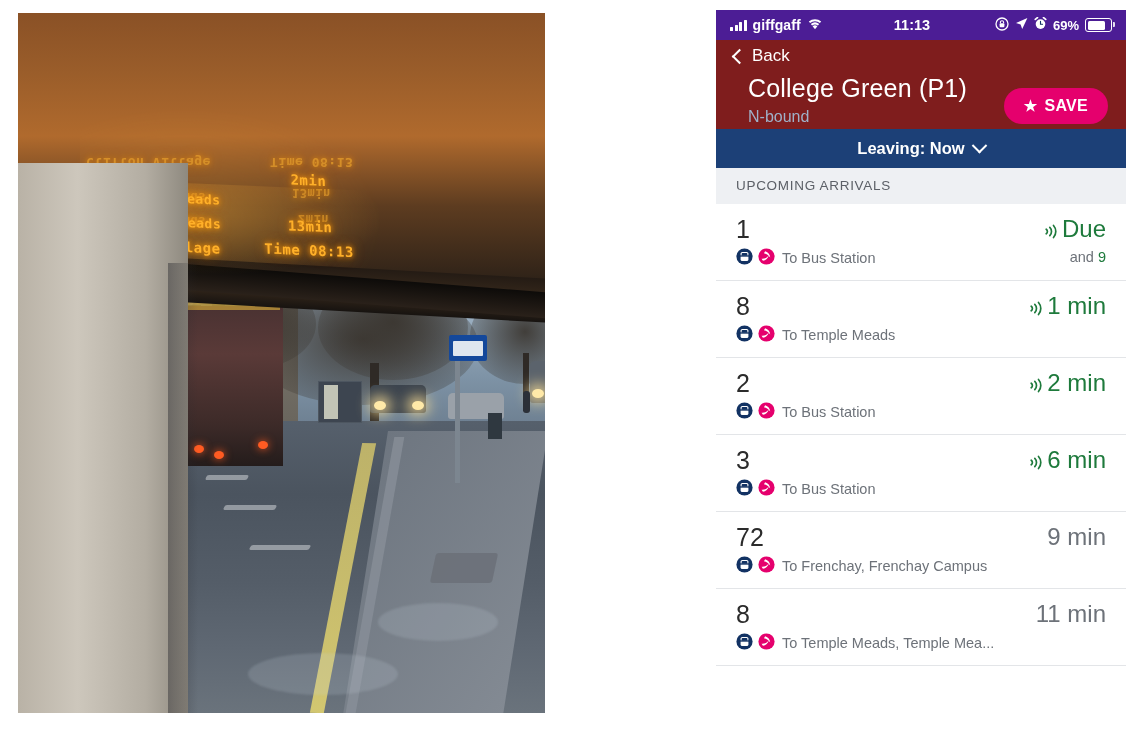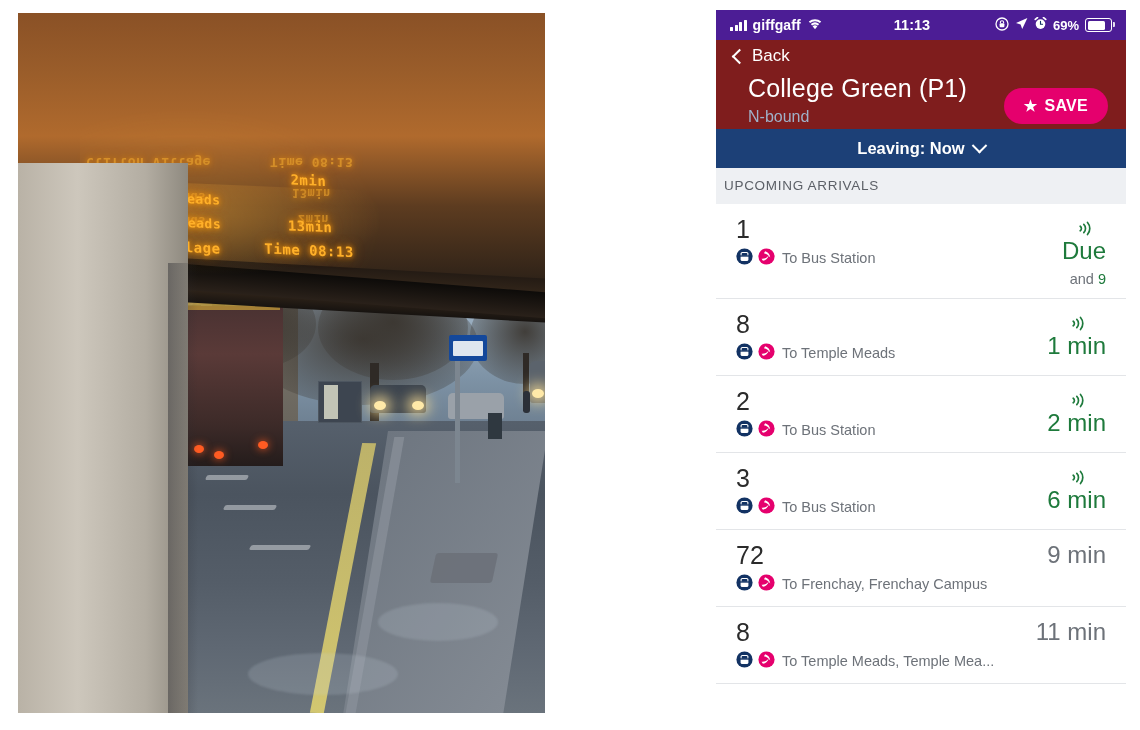--- a/index.html
+++ b/index.html
@@ -161,38 +161,38 @@
 
   .leaving{
     background:#1c4077;color:#fff;height:39px;
     display:flex;align-items:center;justify-content:center;gap:9px;
     font-size:16.5px;font-weight:700;cursor:pointer;
   }
   .chev-d{width:9px;height:9px;border-right:2.2px solid #fff;border-bottom:2.2px solid #fff;transform:rotate(45deg) translate(-2px,-2px);display:inline-block;}
 
   .section-head{
     background:#eef0f3;color:#5c6067;height:36px;
-    display:flex;align-items:center;padding-left:8px;
+    display:flex;align-items:center;padding-left:20px;
     font-size:13.5px;letter-spacing:.7px;
   }
 
   .rows{background:#fff;}
   .row{
     padding:13px 20px 11px;border-bottom:1px solid #e3e5e8;
     display:flex;align-items:flex-start;justify-content:space-between;cursor:pointer;
   }
   .row:last-child{border-bottom:1px solid #e3e5e8;}
   .row-left{display:flex;flex-direction:column;gap:6px;min-width:0;}
   .route-no{font-size:25px;color:#2b2b2b;line-height:1;font-weight:400;}
   .dest-line{display:flex;align-items:center;gap:7px;min-width:0;}
   .op-icons{display:flex;align-items:center;gap:5px;flex:0 0 auto;}
   .dest{font-size:14.5px;color:#6d7279;white-space:nowrap;overflow:hidden;text-overflow:ellipsis;}
   .row-right{text-align:right;display:flex;flex-direction:column;align-items:flex-end;gap:8px;flex:0 0 auto;padding-left:10px;}
   .eta{font-size:24px;line-height:1;display:flex;align-items:center;gap:5px;}
-  .eta.live{color:#1e7a3c;flex-direction:column;}
+  .eta.live{color:#1e7a3c;}
   .eta.sched{color:#6d7279;}
   .and-more{font-size:14.5px;color:#6d7279;}
   .and-more b{color:#1e7a3c;font-weight:400;}
   .wave{display:inline-block;width:15px;height:17px;}
 </style>
 </head>
 <body>
 
 <div class="photo">
   <div class="sky"></div>

